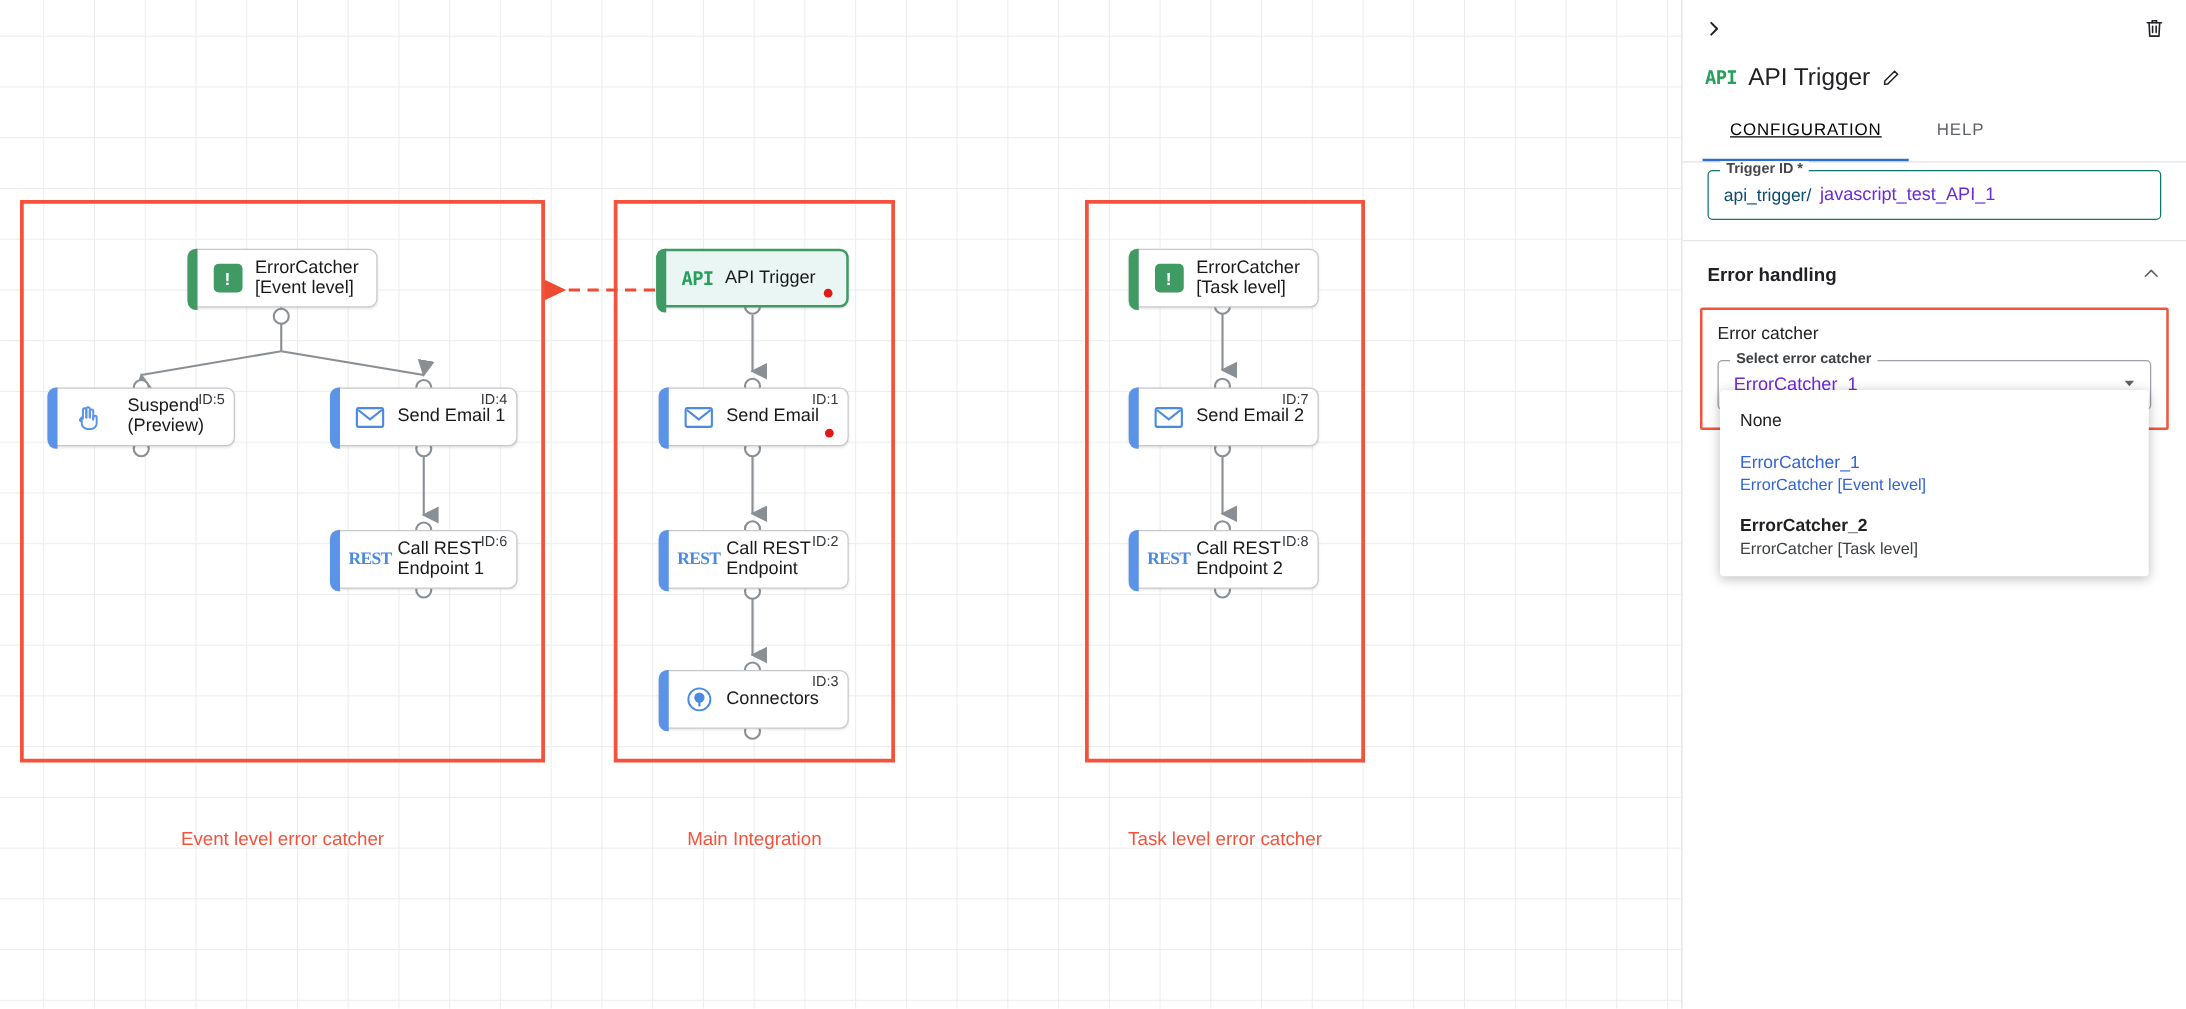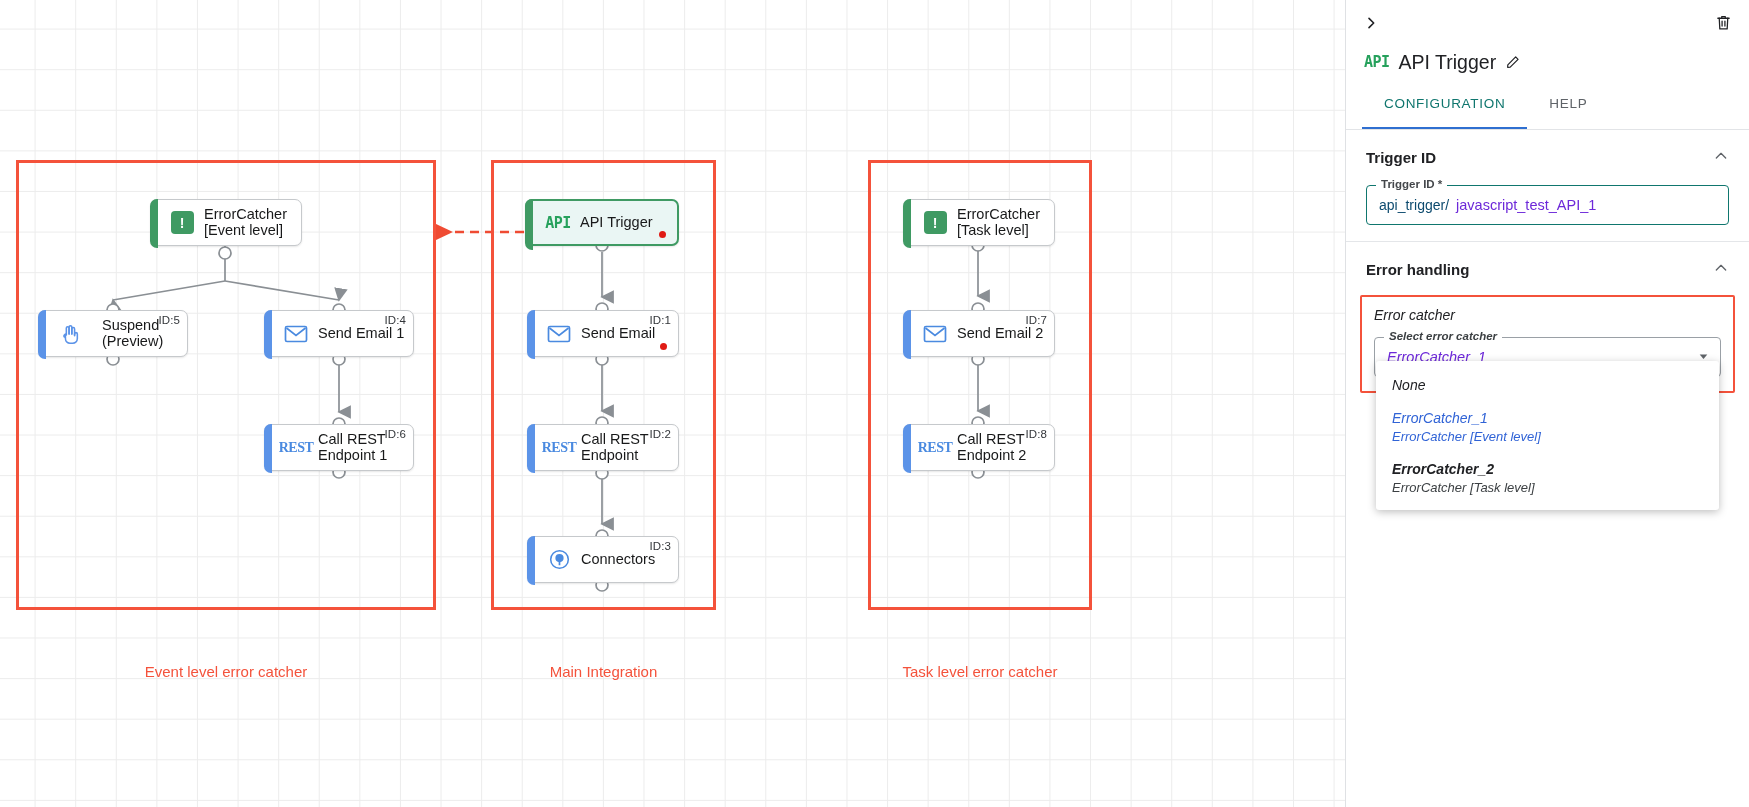--- a/index.html
+++ b/index.html
@@ -149,21 +149,21 @@
     padding-left: 16px;
     height: 34px;
   }
   .tab {
     font-size: 13.5px;
     letter-spacing: .7px;
     color: #5f6368;
     padding: 0 22px 9px 22px;
     cursor: pointer;
   }
-  .tab.active { color: #0f766e; border-bottom: 2.5px solid #2f6fd0; font-weight: 500; }
+  .tab.active { color: #000000; border-bottom: 2.5px solid #2f6fd0; font-weight: 500; text-decoration: underline; }
 
   .section-header {
     display: flex; align-items: center; justify-content: space-between;
     padding: 18px 20px 12px 20px;
     cursor: pointer;
   }
   .section-header .st { font-size: 15px; font-weight: bold; color: #202124; }
   .chev { color: #5f6368; font-size: 13px; }
 
   .field-wrap { padding: 6px 20px 10px 20px; }
@@ -186,21 +186,20 @@
 
   .divider { height: 1px; background: #e4e6e9; margin: 6px 0 0 0; }
 
   
   .err-box {
     position: relative;
     margin: 4px 14px 0 14px;
     border: 2.5px solid #f4523b;
     border-radius: 2px;
     padding: 10px 12px 14px 12px;
-    font-style: italic;
   }
   .err-title { font-size: 14px; color: #202124; margin-bottom: 14px; }
 
   .select-outlined {
     position: relative;
     border: 1px solid #9aa0a6;
     border-radius: 4px;
     height: 40px;
     display: flex; align-items: center;
     padding: 0 12px;
@@ -447,28 +446,20 @@
           <path d="M4 20 L4.2 16.2 L16 4.4 L19.6 8 L7.8 19.8 Z"></path>
         </svg>
       </span>
     </div>
 
     <div class="tabs">
       <div class="tab active">CONFIGURATION</div>
       <div class="tab">HELP</div>
     </div>
 
-    <div class="section-header">
-      <span class="st">Trigger ID</span>
-      <span class="chev">
-        <svg width="16" height="16" viewBox="0 0 24 24" fill="none" stroke="#5f6368" stroke-width="2" stroke-linecap="round" stroke-linejoin="round">
-          <path d="M5 15 L12 8 L19 15"></path>
-        </svg>
-      </span>
-    </div>
 
     <div class="field-wrap">
       <div class="outlined">
         <span class="legend">Trigger ID *</span>
         <span class="prefix">api_trigger/</span>
         <span class="val">javascript_test_API_1</span>
       </div>
     </div>
 
     <div class="divider"></div>

